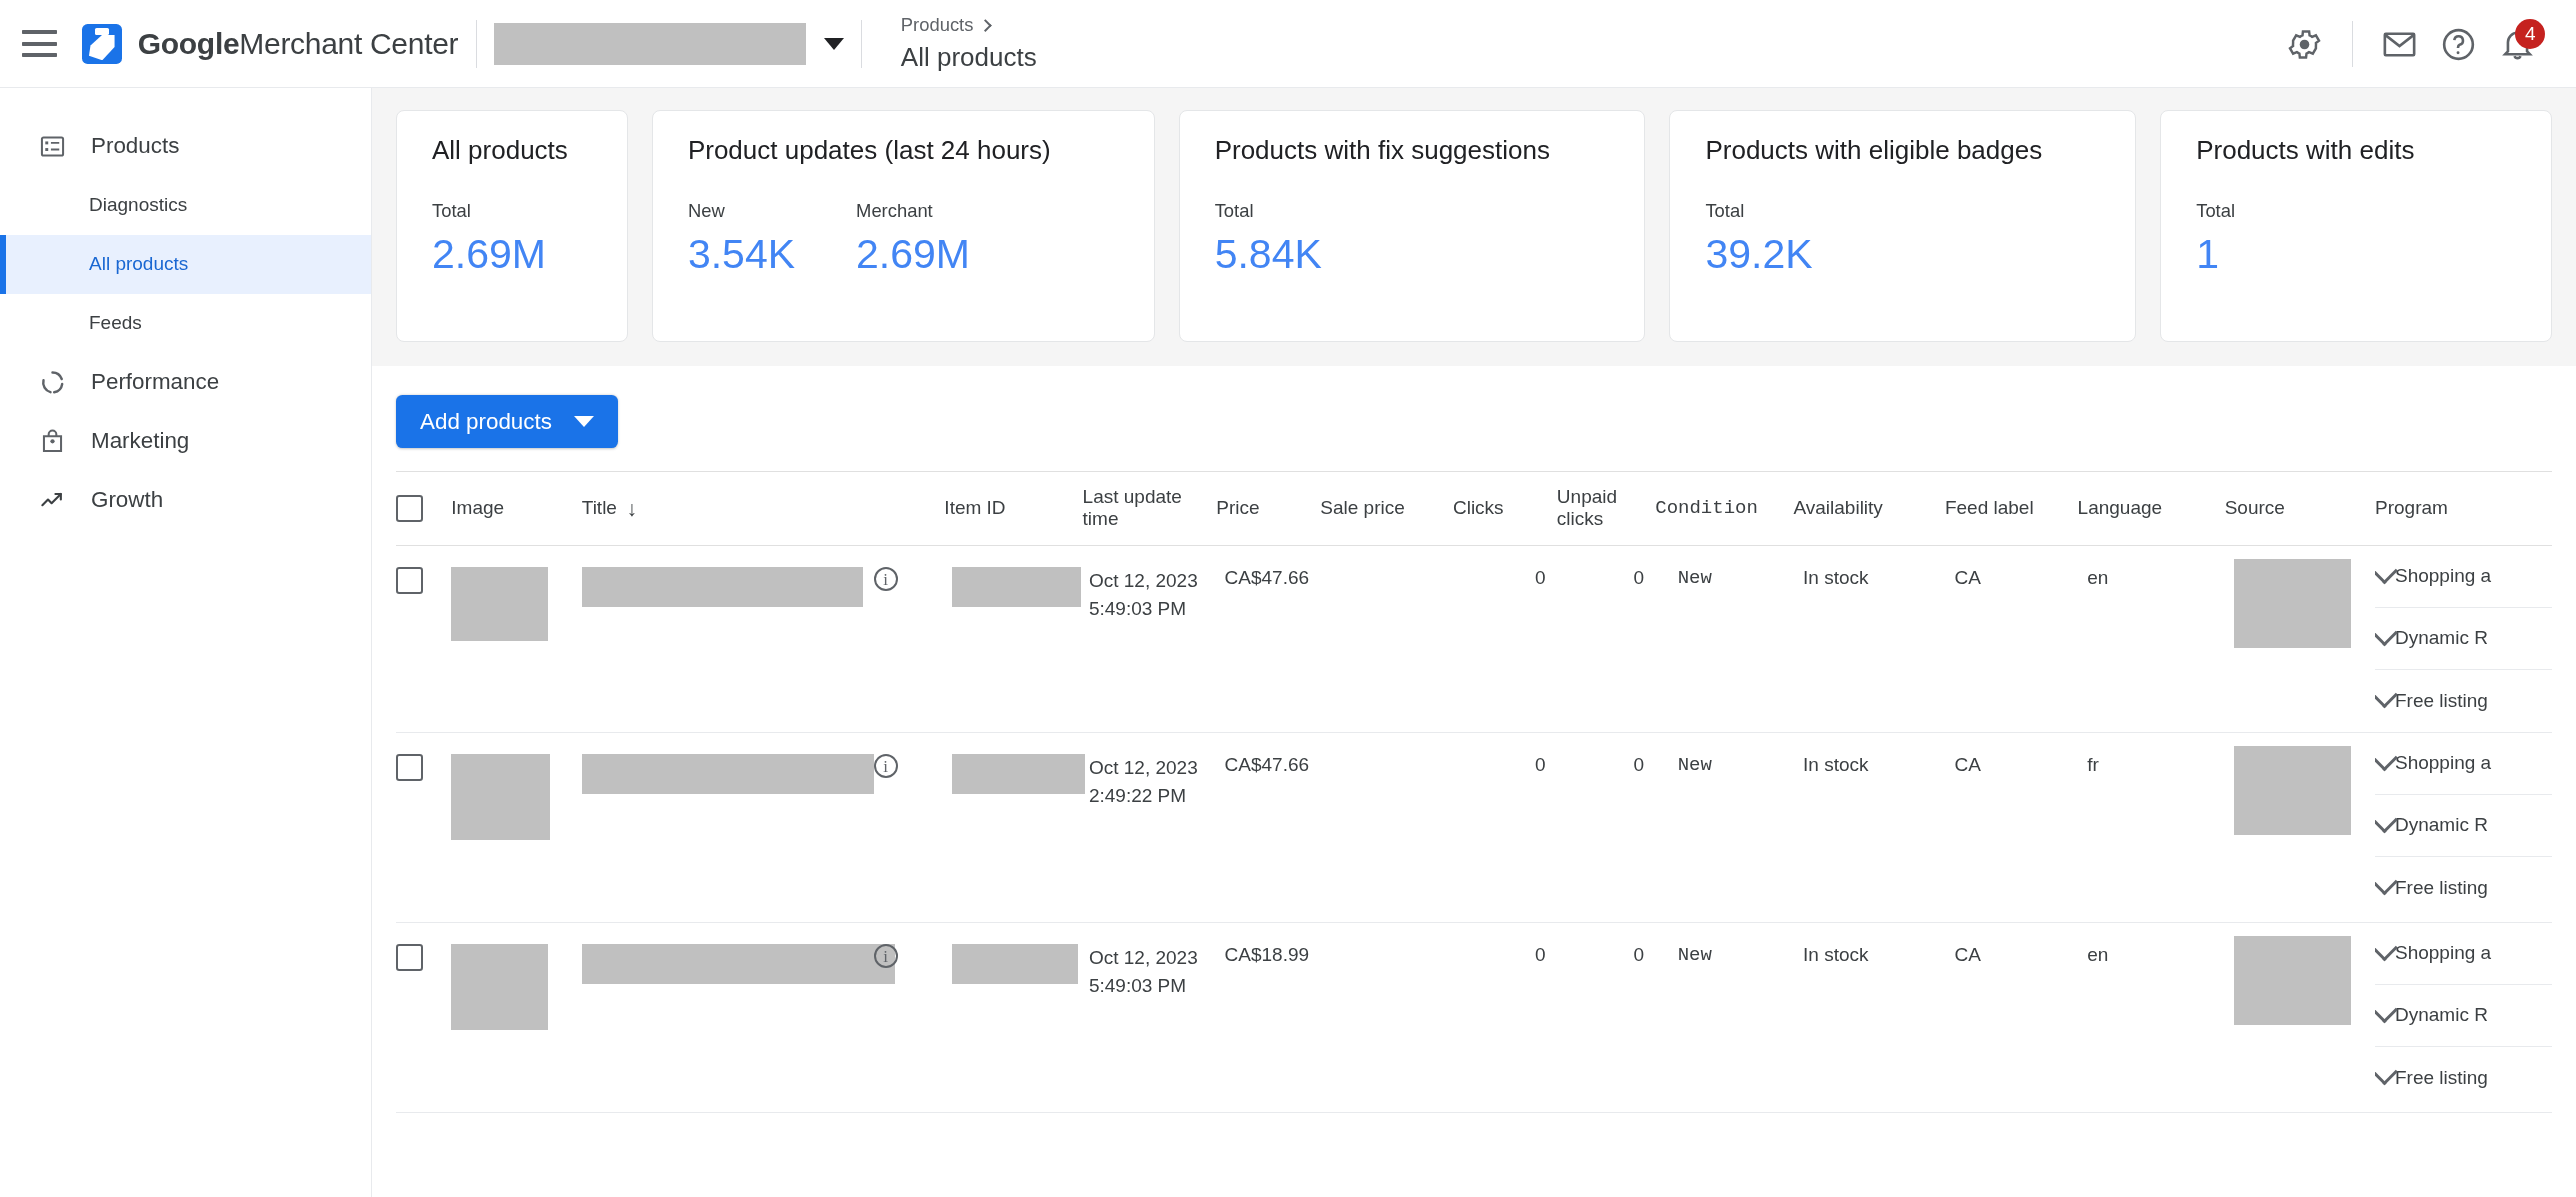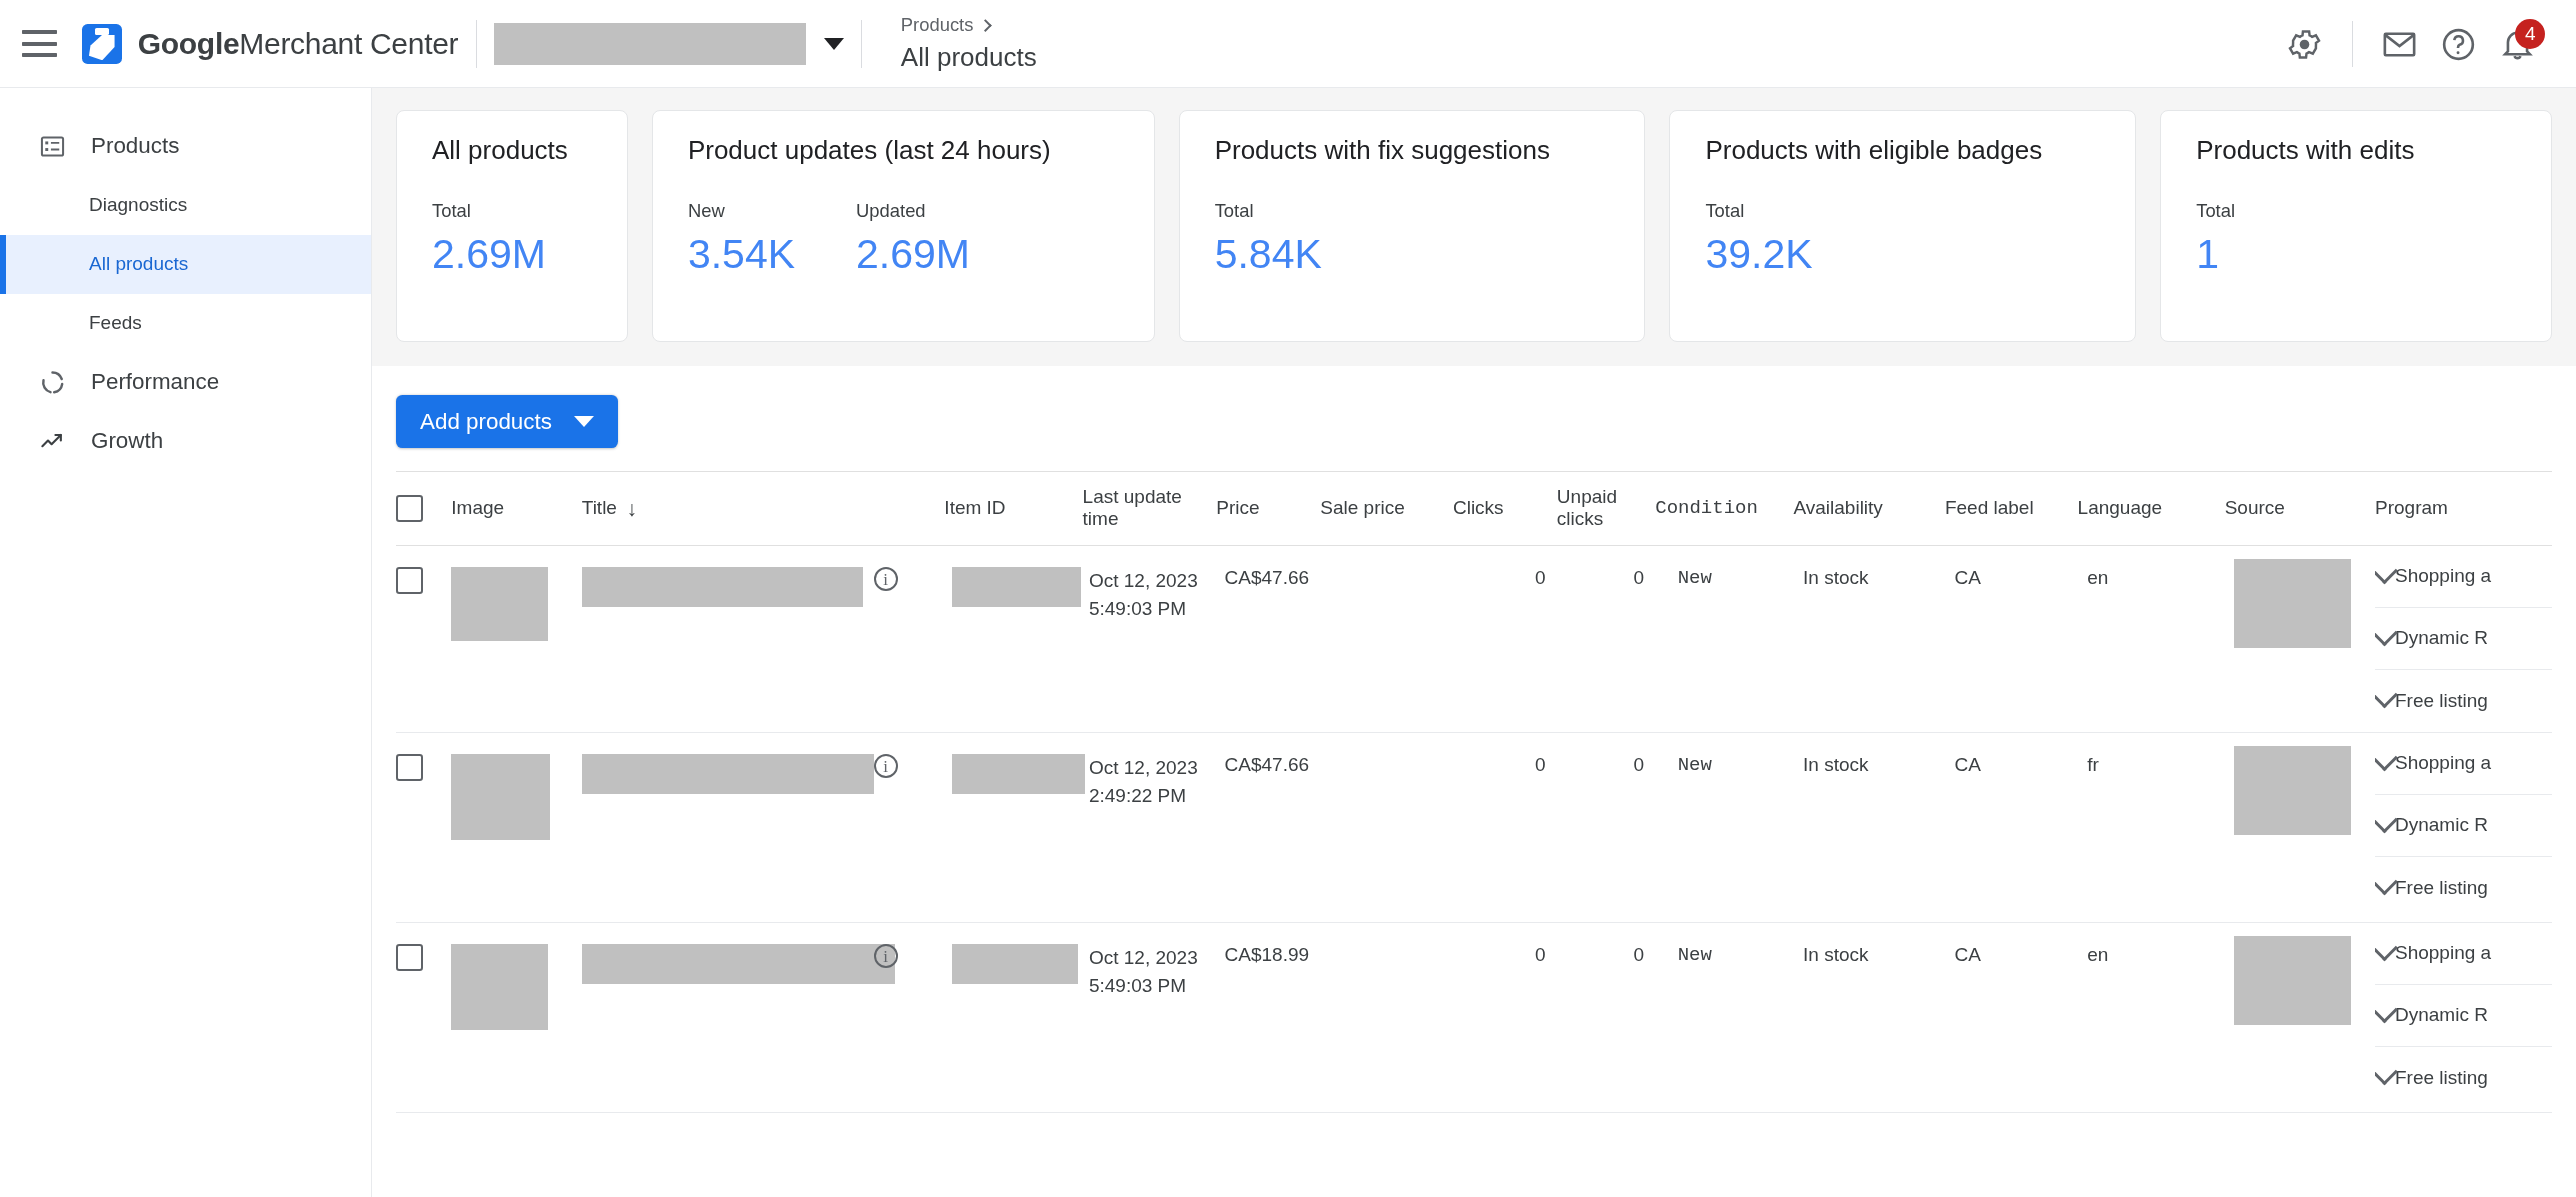--- a/index.html
+++ b/index.html
@@ -323,20 +323,30 @@
       <span class="nav-icon">
         <svg width="27" height="27" viewBox="0 0 24 24" fill="none" stroke="#5f6368" stroke-width="2.2" stroke-linecap="round">
           <path d="M12 3.2a8.8 8.8 0 0 1 8.2 5.7"></path>
           <path d="M20.6 13.4A8.8 8.8 0 0 1 13.5 20.7"></path>
           <path d="M10.2 20.6A8.8 8.8 0 0 1 4 10"></path>
         </svg>
       </span>
       <span class="nav-label">Performance</span>
     </div>
 
+    <div class="nav-item">
+      <span class="nav-icon">
+        <svg width="27" height="27" viewBox="0 0 24 24" fill="none" stroke="#5f6368" stroke-width="1.8">
+          <path d="M4.4 7.4h15.2v13H4.4z"></path>
+          <path d="M8.6 7.4V5.6a3.4 3.4 0 0 1 6.8 0v1.8"></path>
+          <circle cx="12" cy="11.8" r="1.9" fill="#5f6368" stroke="none"></circle>
+        </svg>
+      </span>
+      <span class="nav-label">Marketing</span>
+    </div>
 
     <div class="nav-item">
       <span class="nav-icon">
         <svg width="27" height="27" viewBox="0 0 24 24" fill="none" stroke="#3c4043" stroke-width="1.9" stroke-linecap="round" stroke-linejoin="round">
           <path d="M3 16.2 8 11.2l3.2 3.2L19.4 6.2"></path>
           <path d="M14.6 6.2h4.8v4.8"></path>
         </svg>
       </span>
       <span class="nav-label">Growth</span>
     </div>
@@ -357,21 +367,21 @@
       </div>
 
       <div class="card card-2">
         <div class="card-title">Product updates (last 24 hours)</div>
         <div class="card-metrics">
           <div>
             <div class="metric-label">New</div>
             <div class="metric-value">3.54K</div>
           </div>
           <div>
-            <div class="metric-label">Updated</div>
+            <div class="metric-label">Merchant</div>
             <div class="metric-value">2.69M</div>
           </div>
         </div>
       </div>
 
       <div class="card card-3">
         <div class="card-title">Products with fix suggestions</div>
         <div class="card-metrics">
           <div>
             <div class="metric-label">Total</div>

